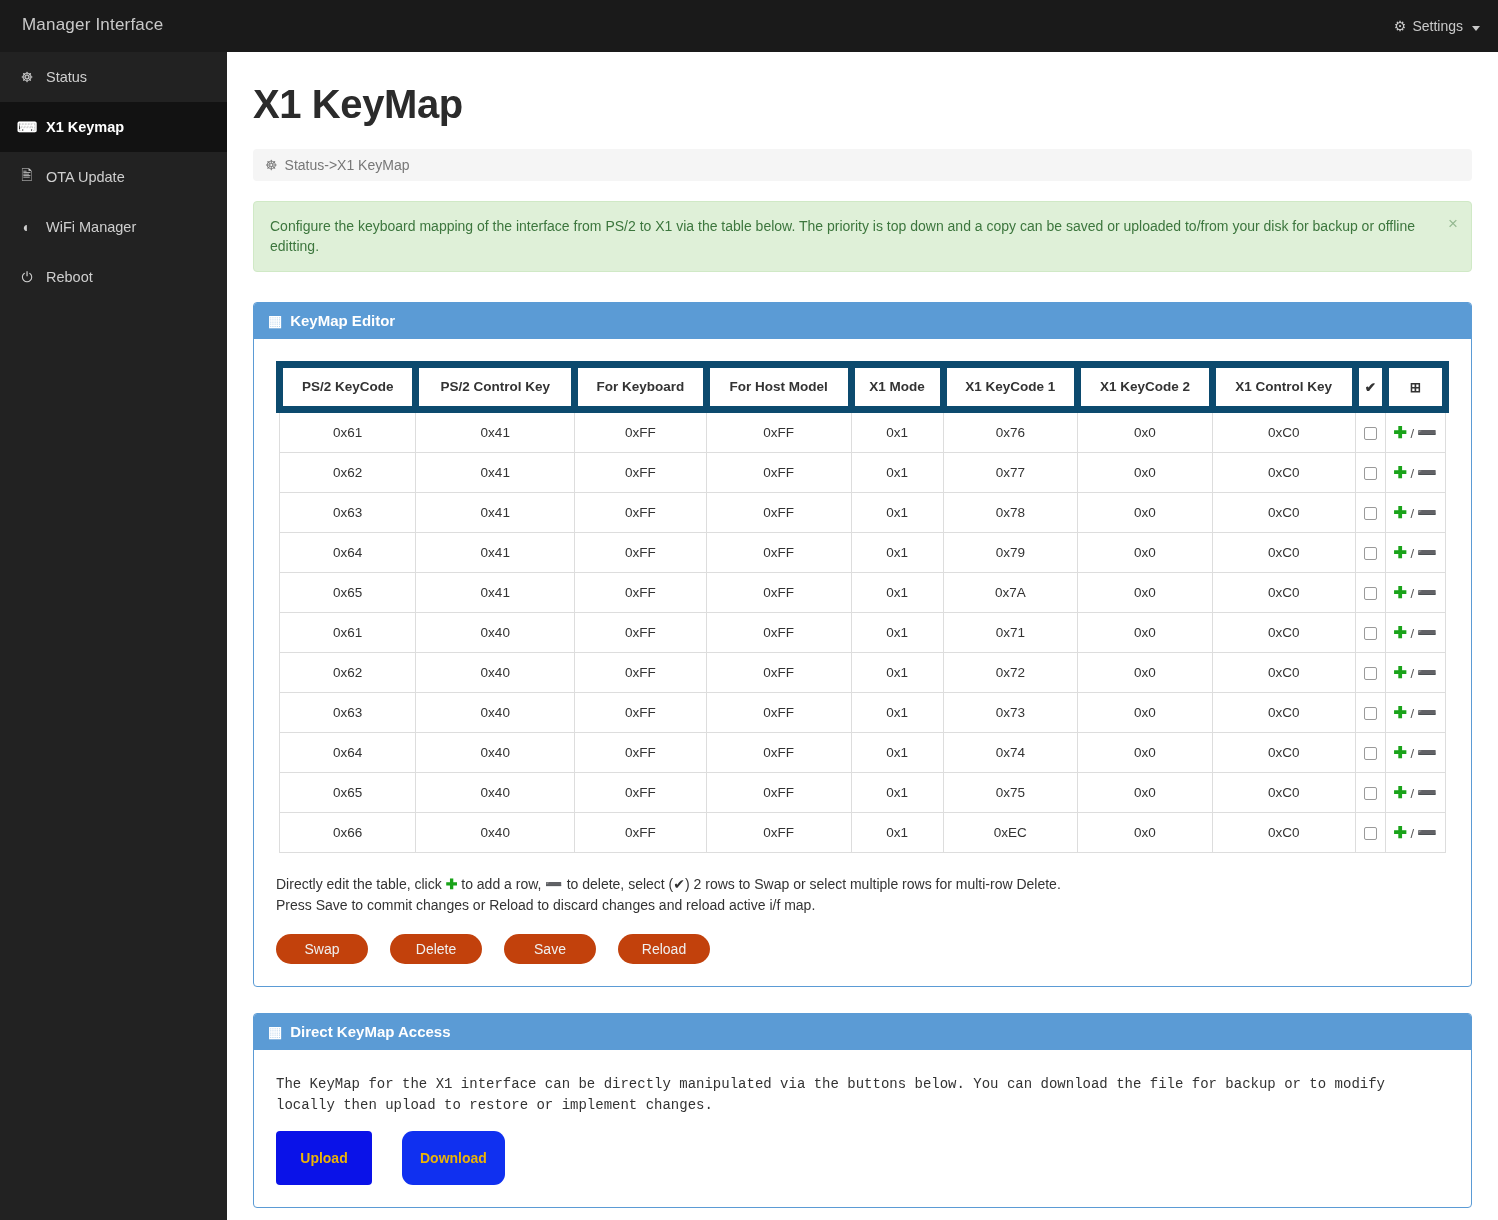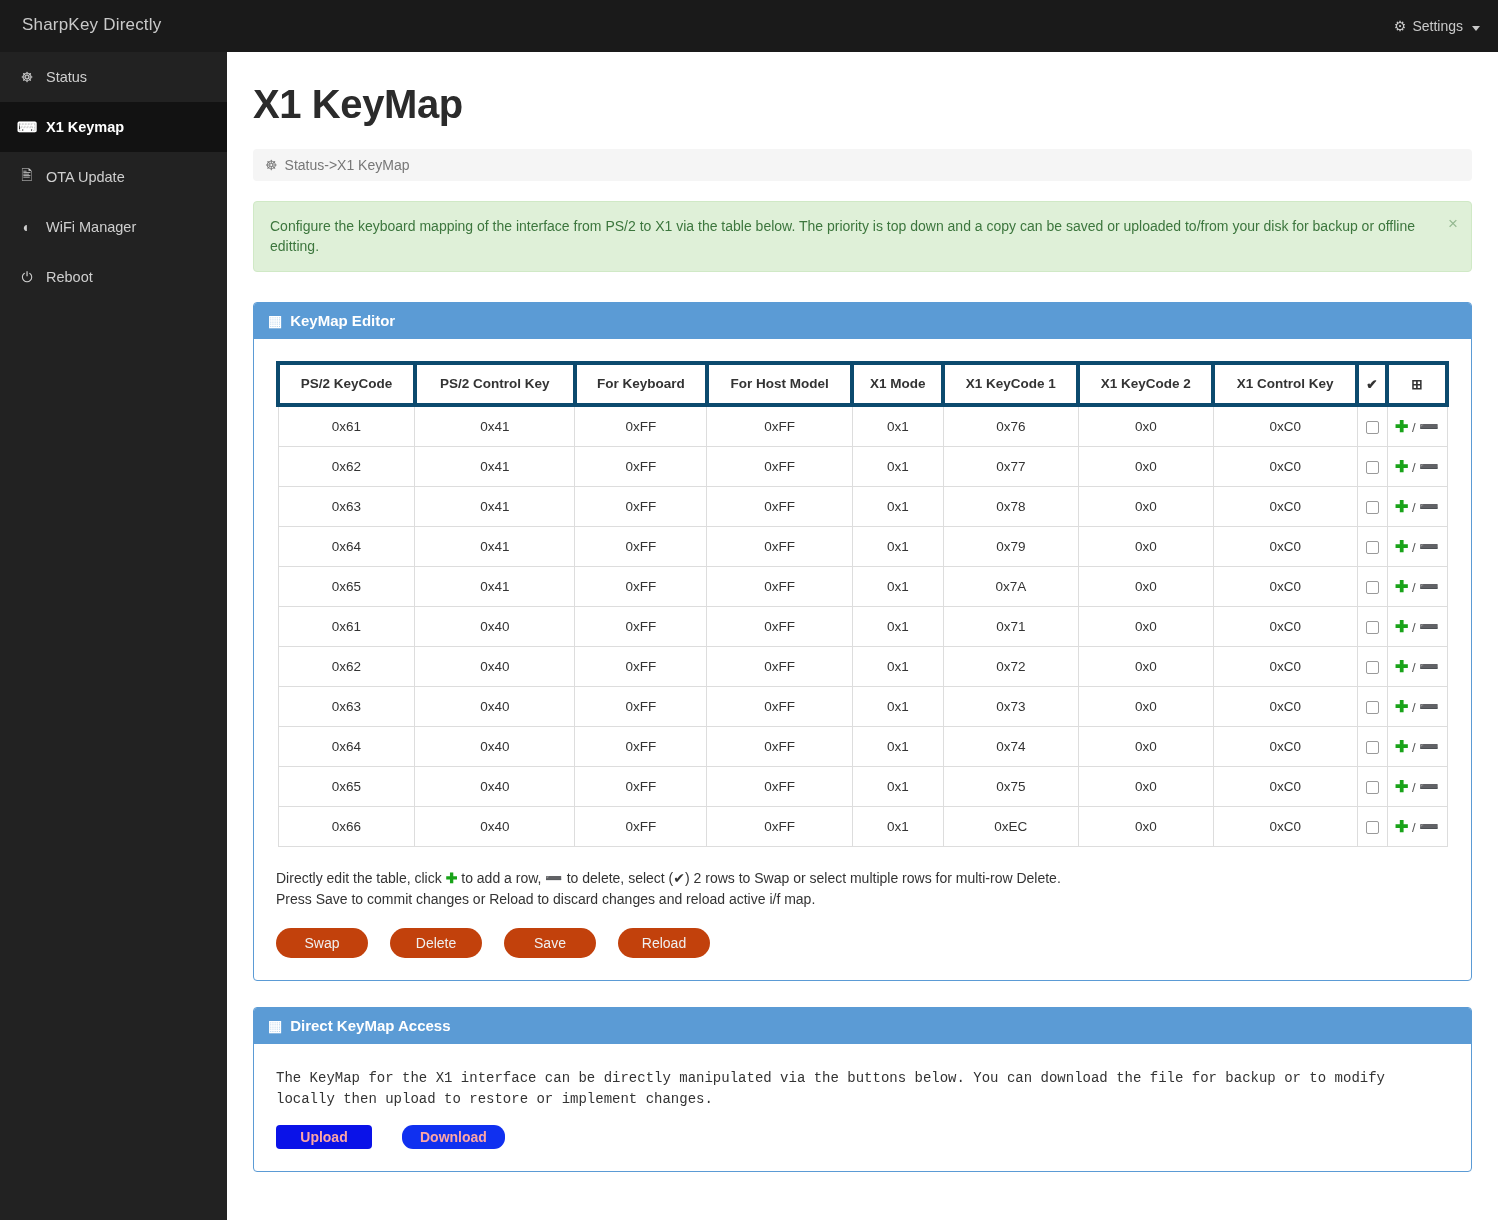--- a/index.html
+++ b/index.html
@@ -134,21 +134,21 @@
   .panel-body { padding: 22px; }
 
   
   table.keymap {
     border-collapse: collapse;
     width: 100%;
     font-size: 13.5px;
     color: #333333;
   }
   table.keymap th {
-    border: 4px solid #0c4a6e;
+    border: 7px solid #0c4a6e;
     padding: 11px 6px;
     font-size: 13.5px;
     font-weight: bold;
     text-align: center;
     color: #333333;
     background: #ffffff;
     white-space: nowrap;
   }
   table.keymap td {
     border: 1px solid #dddddd;
@@ -200,39 +200,39 @@
   }
   .access-text {
     font-size: 14px; color: #333333;
     line-height: 1.55;
     margin: 2px 0 14px 0;
     font-family: Liberation Mono, monospace;
   }
   .btn-row2 { display: flex; gap: 30px; margin-top: 14px; }
   .btn-blue {
     min-width: 96px;
-    padding: 4px 18px;
+    padding: 19px 18px;
     border-radius: 4px;
     border: none;
     background: #0a12e8;
-    color: #fca5a5;
+    color: #eab308;
     font-size: 14px;
     font-weight: bold;
     cursor: pointer;
     font-family: "Liberation Sans", sans-serif;
   }
   .btn-blue.download { background: #1030f0; font-weight: bold; border-radius: 11px; }
 </style>
 </head>
 <body>
 
 <div id="app">
 
   <div class="topbar">
-    <div class="brand">SharpKey Directly</div>
+    <div class="brand">Manager Interface</div>
     <div class="settings-menu">
       <span>⚙</span>
       <span>Settings</span>
       <span class="caret"></span>
     </div>
   </div>
 
   <div class="sidebar">
     <div class="nav-item">
       <span class="nav-icon">☸</span>

